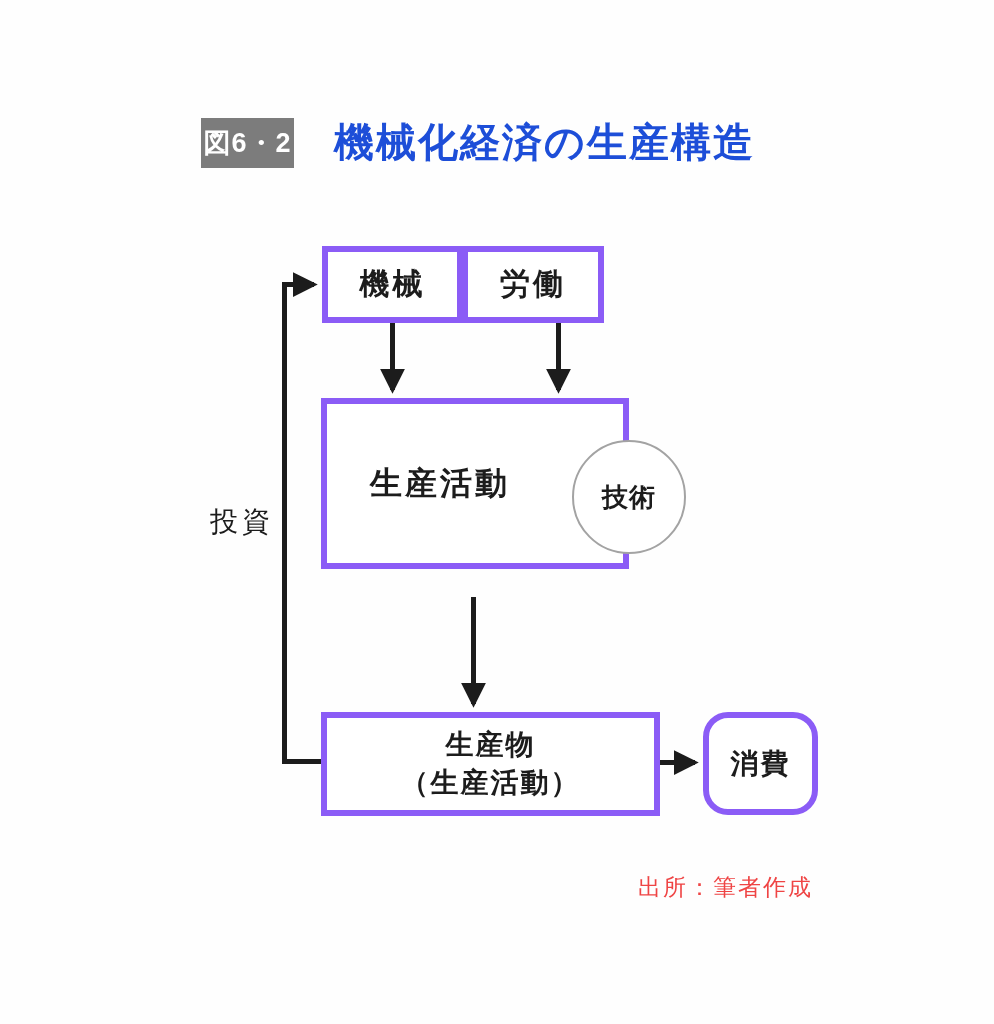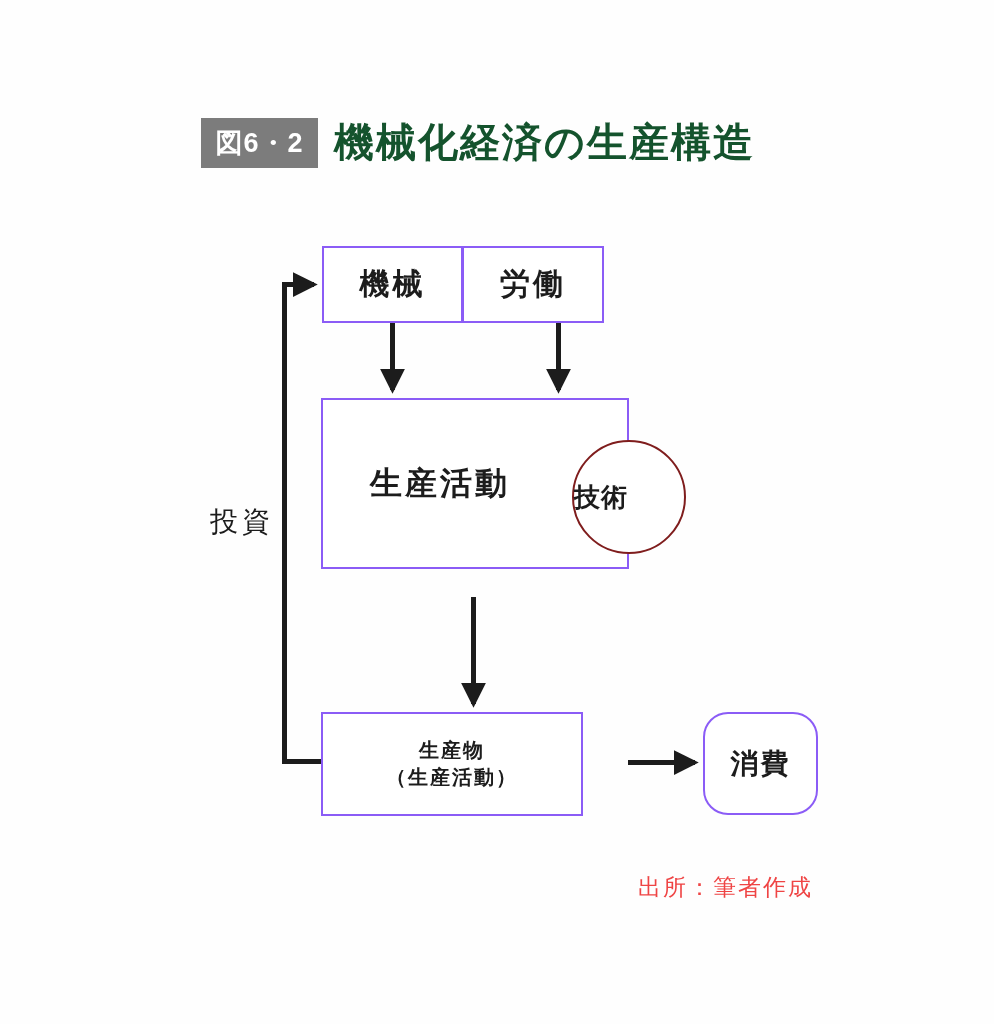--- a/index.html
+++ b/index.html
@@ -9,53 +9,53 @@
   }
   .page{
     position:relative;
     width:994px;height:1024px;
     background:#fefefe;
     overflow:hidden;
   }
   
   .fig-badge{
     position:absolute;left:201px;top:118px;
-    width:117px;height:50px;
+    width:93px;height:50px;
     background:#7c7c7c;color:#ffffff;
     display:flex;align-items:center;justify-content:center;
     font-size:27px;font-weight:bold;letter-spacing:1px;
   }
   .fig-title{
     position:absolute;left:334px;top:114px;
     height:56px;line-height:56px;
     font-size:40px;font-weight:bold;letter-spacing:2px;
-    color:#14532d;white-space:nowrap;
+    color:#1d4ed8;white-space:nowrap;
   }
   
   .node{
     position:absolute;
     background:#ffffff;
-    border:2px solid #8b5cf6;
+    border:6px solid #8b5cf6;
     display:flex;flex-direction:column;
     align-items:center;justify-content:center;
     font-weight:bold;color:#1c1c1c;
     box-sizing:border-box;
     text-align:center;
     font-family:Liberation Serif, serif;
   }
   .node-machine{left:322px;top:246px;width:141px;height:77px;font-size:30px;letter-spacing:3px;}
   .node-labor{left:462px;top:246px;width:142px;height:77px;font-size:30px;letter-spacing:3px;}
   .node-production{left:321px;top:398px;width:308px;height:171px;font-size:32px;letter-spacing:3px;z-index:1;}
   .node-production .lbl{margin-right:70px;}
-  .node-product{left:321px;top:712px;width:262px;height:104px;font-size:20px;letter-spacing:2px;line-height:1.35;}
+  .node-product{left:321px;top:712px;width:339px;height:104px;font-size:28px;letter-spacing:2px;line-height:1.35;}
   .node-consumption{left:703px;top:712px;width:115px;height:103px;font-size:28px;letter-spacing:2px;border-radius:25px;}
   .node-tech{
     position:absolute;left:572px;top:440px;width:114px;height:114px;
-    background:#ffffff;border:2px solid #7f1d1d;border-radius:50%;
-    display:flex;align-items:center;justify-content:flex-start;
+    background:#ffffff;border:2px solid #a3a3a3;border-radius:50%;
+    display:flex;align-items:center;justify-content:center;
     font-size:26px;font-weight:bold;color:#1c1c1c;letter-spacing:1px;
     box-sizing:border-box;z-index:2;
   }
   
   .investment-label{
     position:absolute;left:200px;top:503px;width:84px;
     text-align:center;font-size:28px;font-weight:400;
     color:#1c1c1c;letter-spacing:4px;
   }
   

